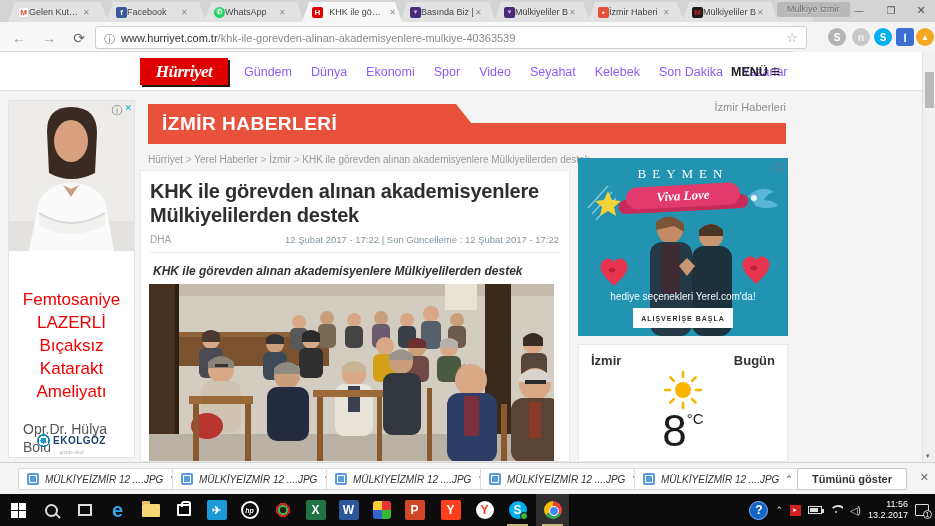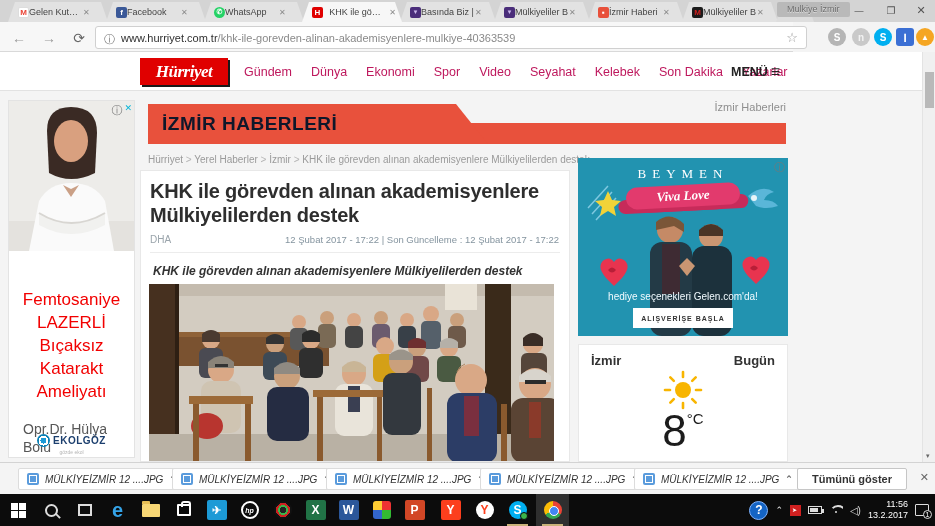--- a/index.html
+++ b/index.html
@@ -50,21 +50,21 @@
   .ext-skype { background:#00aff0; } .ext-skype::before{content:"S";}
   .ext-pocket { background:#3b6fd4; border-radius:3px; } .ext-pocket::before{content:"❙"; font-size:8px;}
   .ext-orange { background:#f5a623; } .ext-orange::before{content:"▲"; font-size:8px;}
 
   
   .siteheader { position:absolute; left:0; top:52px; width:935px; height:39px; background:#fff; border-bottom:1px solid #e2e2e2; }
   .hlogo { position:absolute; left:140px; top:6px; width:88px; height:27px; background:#e00000; color:#fff;
            font-weight:bold; font-size:17px; text-align:center; line-height:27px; letter-spacing:-0.5px;
            box-shadow:2px 2px 0 #1a1a1a; font-family:"Liberation Serif", serif; font-style:italic; }
   .sitenav { position:absolute; left:244px; top:0; height:39px; display:flex; align-items:center; gap:19px; }
-  .sitenav span { font-size:12.5px; color:#be185d; white-space:nowrap; }
+  .sitenav span { font-size:12.5px; color:#8b5cf6; white-space:nowrap; }
   .menu-btn { position:absolute; left:731px; top:0; height:39px; display:flex; align-items:center; gap:3px;
               font-size:12.5px; font-weight:bold; color:#222; }
   .gi-menu::before{content:"≡"; font-size:16px;}
 
   
   .left-ad { position:absolute; left:8px; top:100px; width:127px; height:358px; background:#fff; border:1px solid #e3e3e3; overflow:hidden; }
   .ad-ctrl { position:absolute; top:2px; right:2px; z-index:5; display:flex; gap:2px; }
   .ad-ctrl span { color:#09b5d8; font-size:9px; }
   .adphoto { width:100%; height:150px; display:block; }
   .ad-head { margin-top:38px; text-align:center; color:#f20000; font-size:17px; line-height:1.35; }
@@ -72,21 +72,21 @@
   .ad-brandrow { position:absolute; bottom:10px; left:0; width:100%; display:flex; align-items:center; justify-content:center; gap:3px; }
   .eye-ico { width:13px; height:13px; border-radius:50%; background:radial-gradient(circle at 50% 50%, #1c9ad6 0 3px, #fff 3px 5px, #0a7fb5 5px); }
   .ad-brand { color:#1c3f6e; font-size:10px; font-weight:bold; letter-spacing:0.5px; }
   .ad-tag { position:absolute; bottom:2px; width:100%; text-align:center; color:#b5b5b5; font-size:5px; }
 
   
   .right-label { position:absolute; left:578px; top:101px; width:208px; text-align:right; color:#8e8e8e; font-size:11px; }
   .banner-bar { position:absolute; left:148px; top:123px; width:638px; height:21px; background:#e8513c; }
   .banner-main { position:absolute; left:148px; top:104px; width:340px; height:40px; background:#e8513c;
                  clip-path:polygon(0 0, calc(100% - 32px) 0, 100% 100%, 0 100%); display:flex; align-items:center; }
-  .banner-main span { color:#0f172a; font-weight:bold; font-size:19px; letter-spacing:0.5px; padding-left:14px; }
+  .banner-main span { color:#ffffff; font-weight:bold; font-size:19px; letter-spacing:0.5px; padding-left:14px; }
   .crumbs { position:absolute; left:148px; top:154px; width:560px; font-size:10px; color:#9a9a9a; white-space:nowrap; }
   .crumbs span { color:#9a9a9a; }
   .crumbs span:not(:last-child)::after { content:" > "; color:#b5b5b5; }
 
   
   .article { position:absolute; left:140px; top:170px; width:430px; height:292px; background:#fff; border:1px solid #e8e8e8; overflow:hidden; }
   .a-title { margin:9px 10px 0 9px; font-size:20px; font-weight:bold; color:#2e2e2e; line-height:1.18; letter-spacing:-0.2px; }
   .a-meta { display:flex; margin:7px 10px 0 9px; align-items:baseline; }
   .a-src { font-size:10px; color:#9aa4ab; }
   .a-date { margin-left:auto; font-size:9.5px; color:#84949f; }
@@ -434,21 +434,21 @@
 
       <path d="M28 120 q-10 -12 -2 -18 q6 -4 10 2 q4 -6 10 -2 q8 6 -2 18 l-8 8 Z" fill="#e8344f"></path>
       <path d="M170 118 q-10 -12 -2 -18 q6 -4 10 2 q4 -6 10 -2 q8 6 -2 18 l-8 8 Z" fill="#e8344f"></path>
       <path d="M30 112 q4 -5 8 0 q-4 5 -8 0 Z" fill="#b81f38"></path>
       <path d="M172 110 q4 -5 8 0 q-4 5 -8 0 Z" fill="#b81f38"></path>
     </svg>
     <div class="bey-ribbon">
       <span>Viva Love</span>
     </div>
     <div class="bey-txt" style="top:120px;margin-top:34px;">Sevgiliniz için en özel</div>
-    <div class="bey-txt" style="top:133px;">hediye seçenekleri Gelen.com'da!</div>
+    <div class="bey-txt" style="top:133px;">hediye seçenekleri Yerel.com'da!</div>
     <div class="bey-cta">
       <span>ALIŞVERİŞE BAŞLA</span>
     </div>
   </div>
 
   <div class="weather">
     <div class="w-row">
       <span class="w-city">İzmir</span>
       <span class="w-day">Bugün</span>
     </div>

